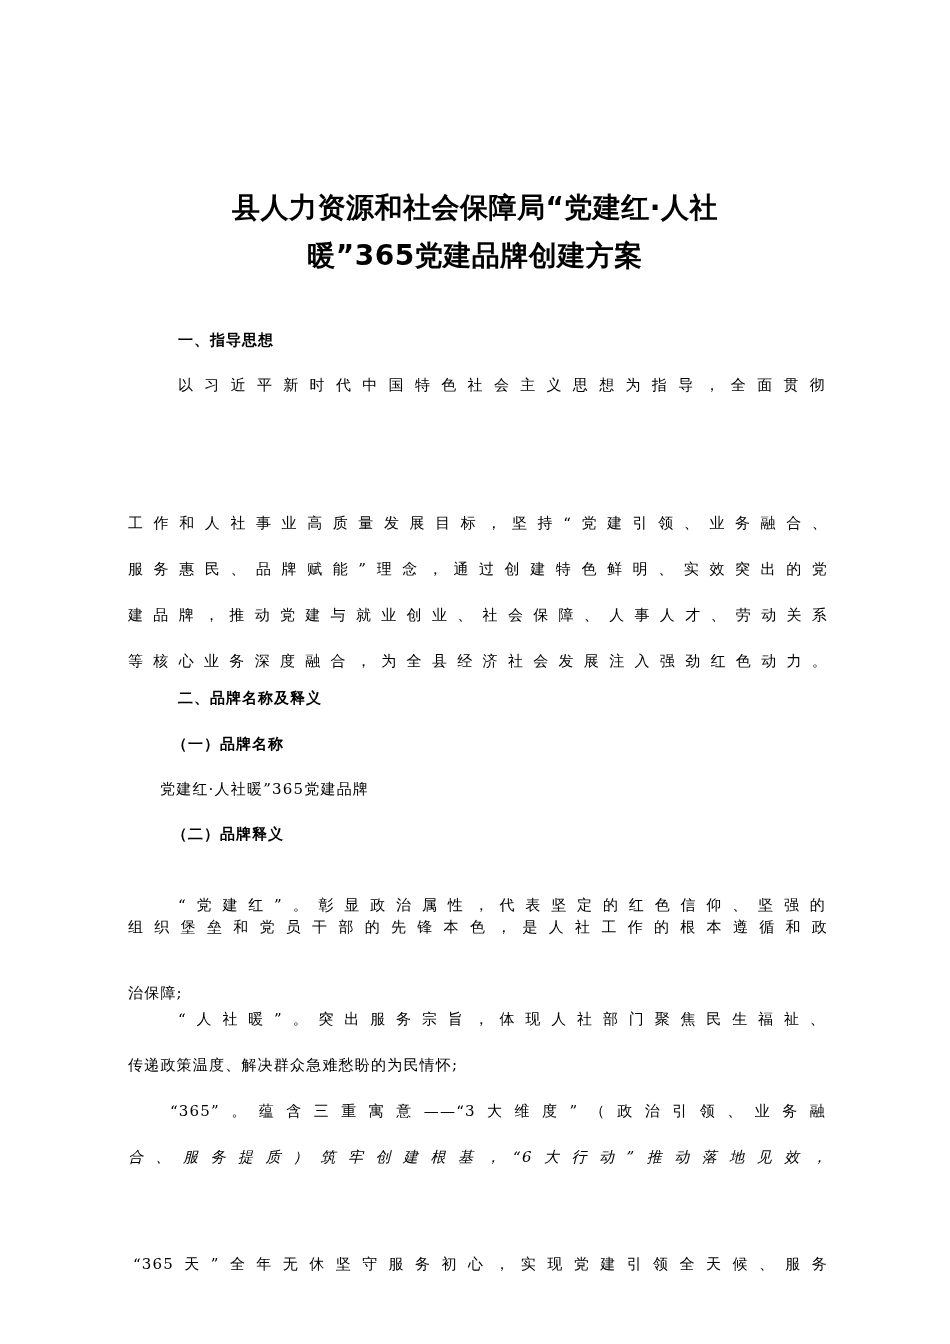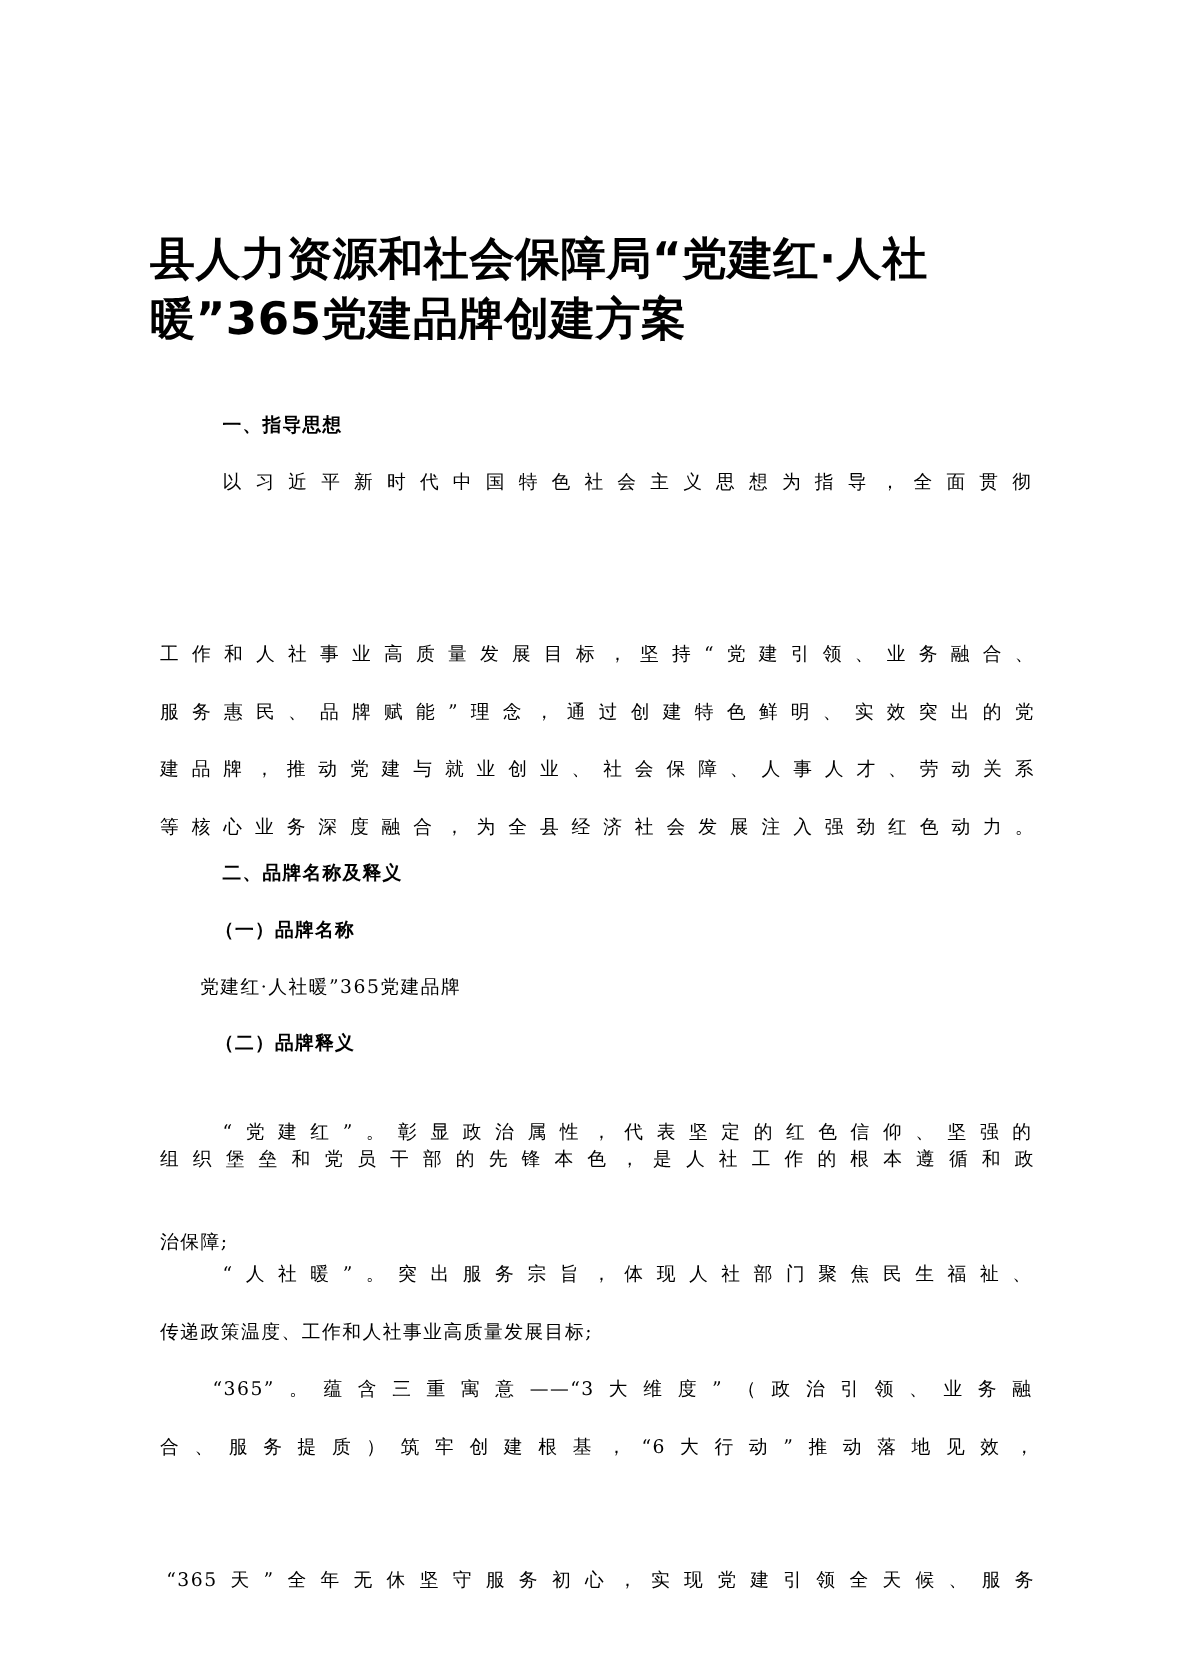--- a/index.html
+++ b/index.html
@@ -19,23 +19,24 @@
       position: absolute;
       left: 0; top: 0;
       width: 950px; height: 1344px;
       background: #ffffff;
     }
     .title {
       position: absolute;
       left: 120px;
       top: 184px;
       width: 710px;
+      text-align: center;
       font-family: "DejaVu Sans", "Liberation Sans", sans-serif;
       font-weight: bold;
-      font-size: 36px;
+      font-size: 28px;
       line-height: 48px;
       letter-spacing: 0.5px;
     }
     .line {
       position: absolute;
       left: 128px;
       width: 700px;
       font-size: 15px;
       line-height: 30px;
       white-space: nowrap;
@@ -75,19 +76,19 @@
 
   <div class="line" style="top:774px; left:160px;">党建红·人社暖”365党建品牌</div>
 
   <div class="line heading" style="top:819px; left:172px;">（二）品牌释义</div>
 
   <div class="line justify" style="top:866px; left:178px; width:648px;margin-top:24px;">“党建红”。彰显政治属性，代表坚定的红色信仰、坚强的</div>
   <div class="line justify" style="top:912px;">组织堡垒和党员干部的先锋本色，是人社工作的根本遵循和政</div>
   <div class="line" style="top:958px;margin-top:20px;">治保障;</div>
 
   <div class="line justify" style="top:1004px; left:178px; width:648px;">“人社暖”。突出服务宗旨，体现人社部门聚焦民生福祉、</div>
-  <div class="line" style="top:1050px;">传递政策温度、工作和人社事业高质量发展目标;</div>
+  <div class="line" style="top:1050px;">传递政策温度、解决群众急难愁盼的为民情怀;</div>
 
   <div class="line justify" style="top:1096px; left:170px; width:656px;">“365”。蕴含三重寓意——“3大维度”（政治引领、业务融</div>
-  <div class="line justify" style="top:1142px;">合、服务提质）筑牢创建根基，“6大行动”推动落地见效，</div>
+  <div class="line justify" style="top:1142px;font-style:italic;">合、服务提质）筑牢创建根基，“6大行动”推动落地见效，</div>
   <div class="line justify" style="top:1249px; left:133px; width:695px;">“365天”全年无休坚守服务初心，实现党建引领全天候、服务</div>
 
 </div>
 
 </body></html>

